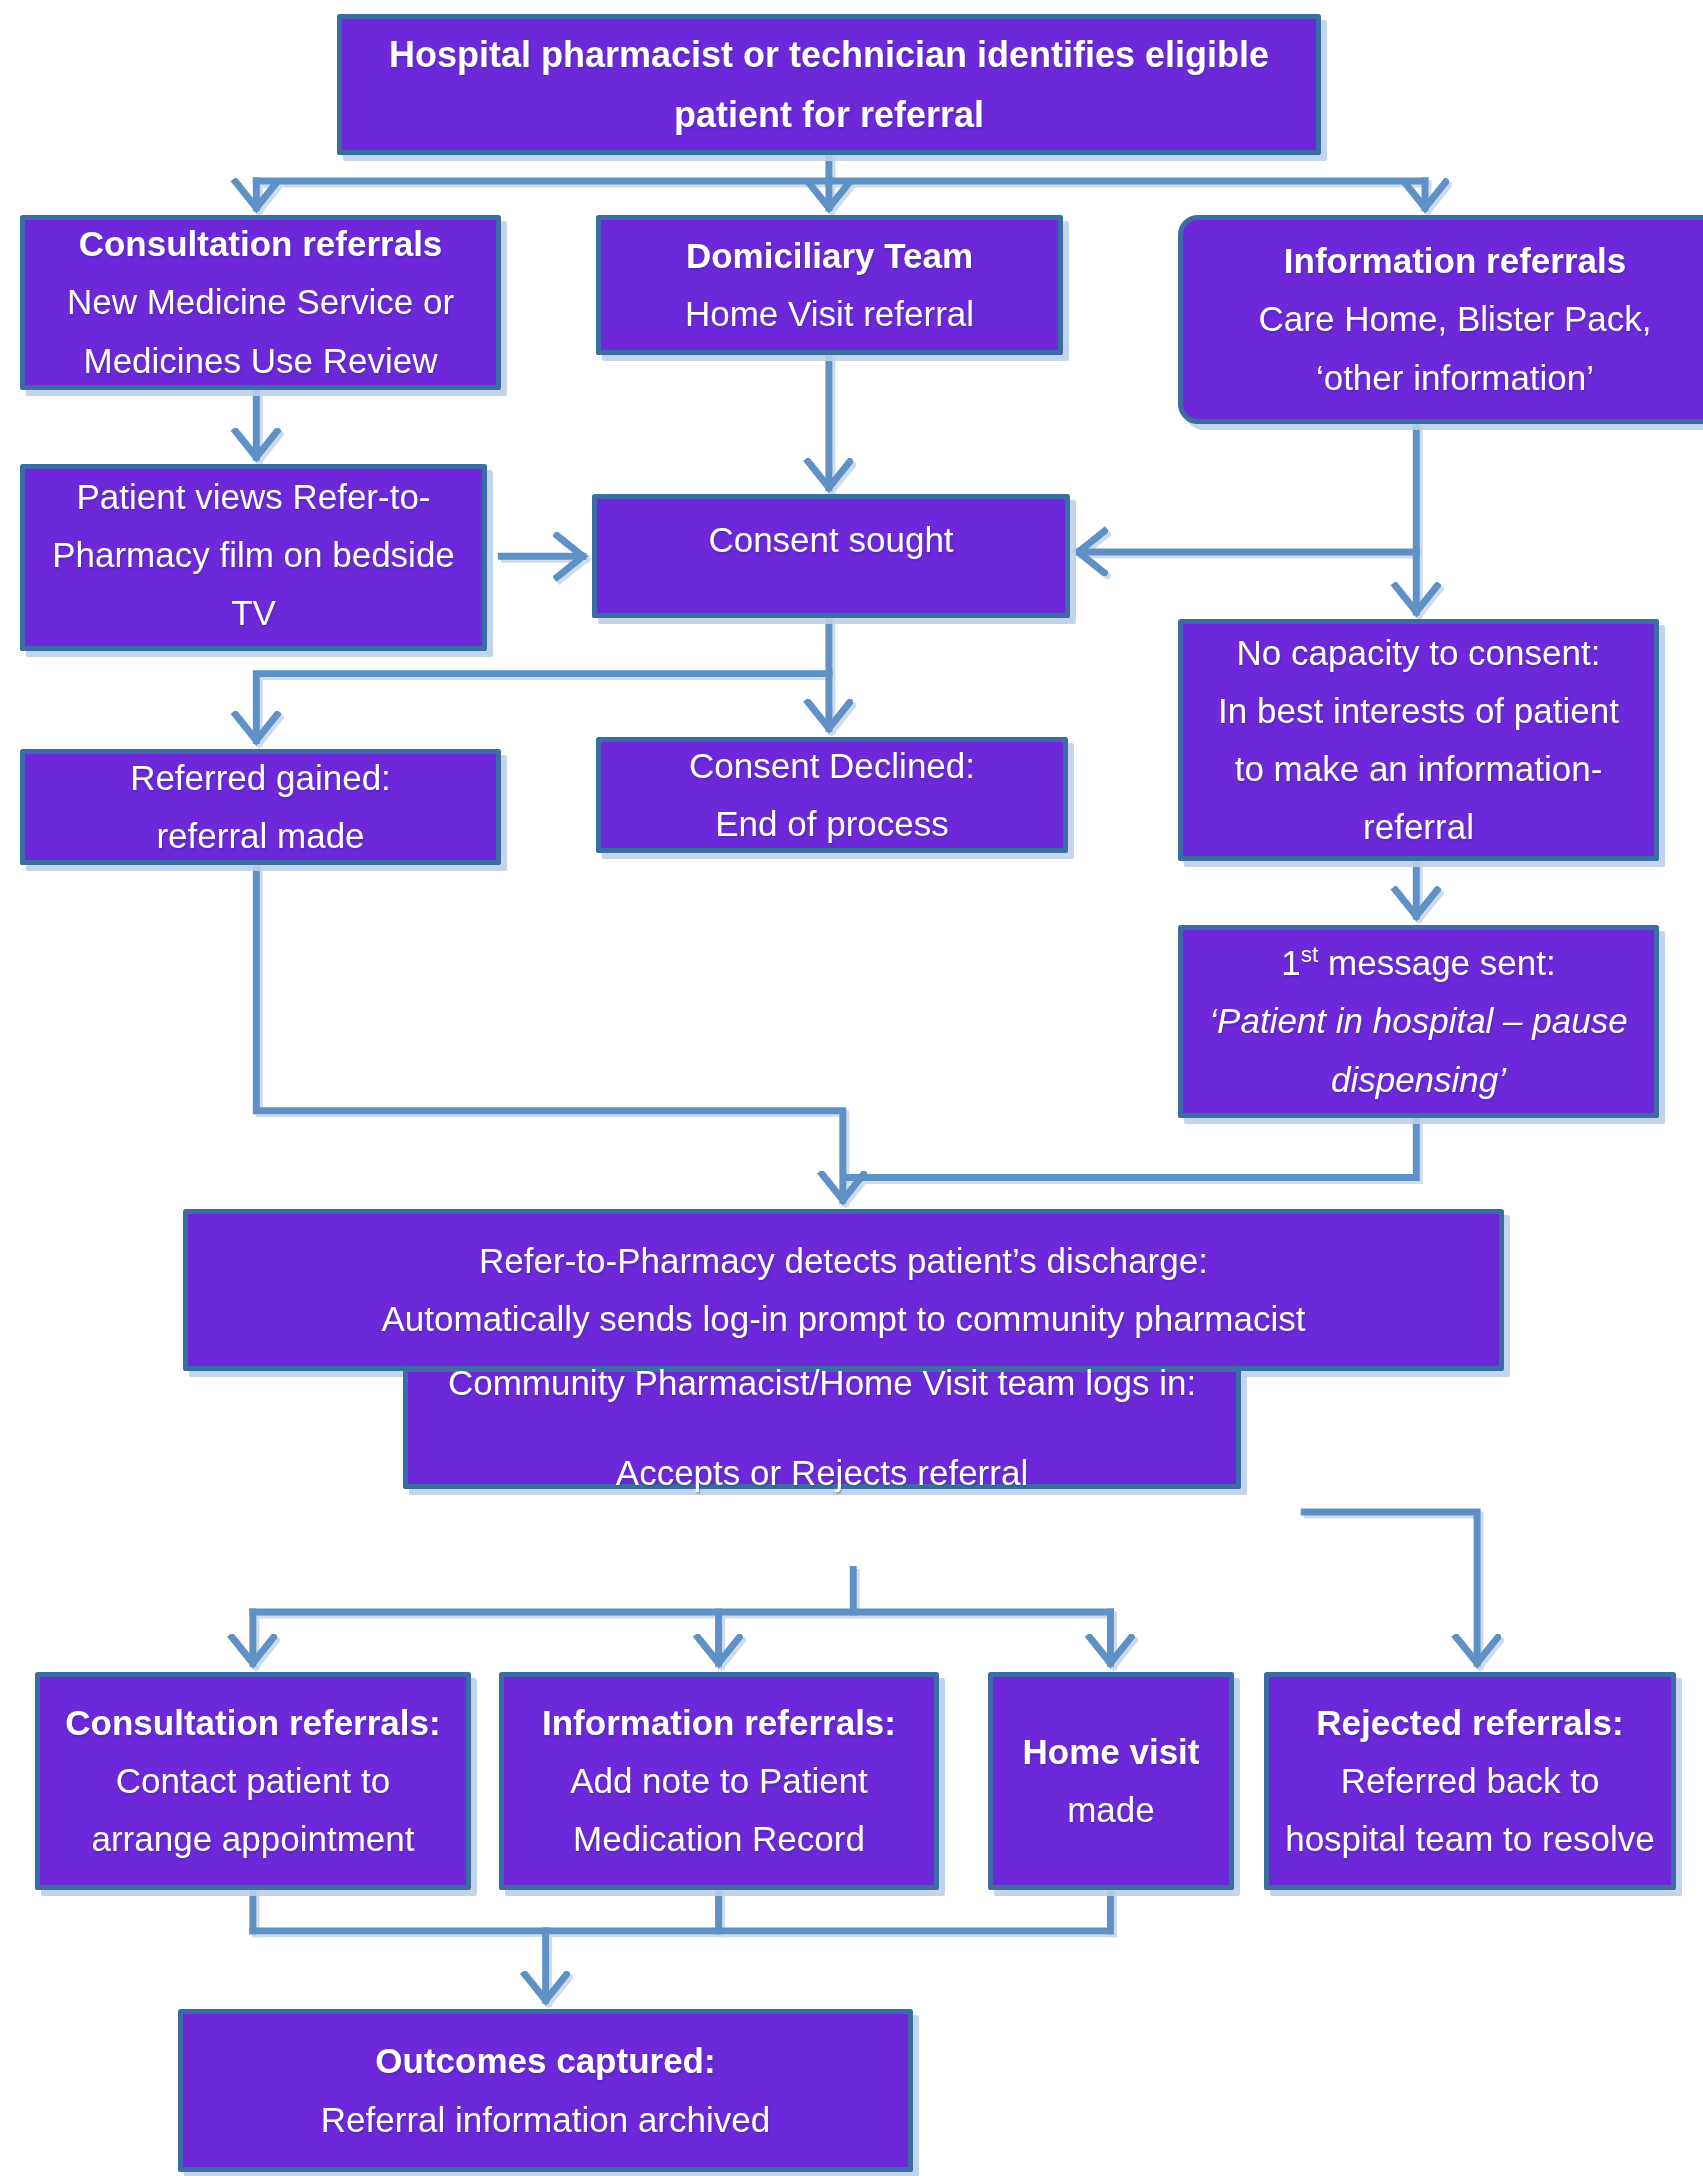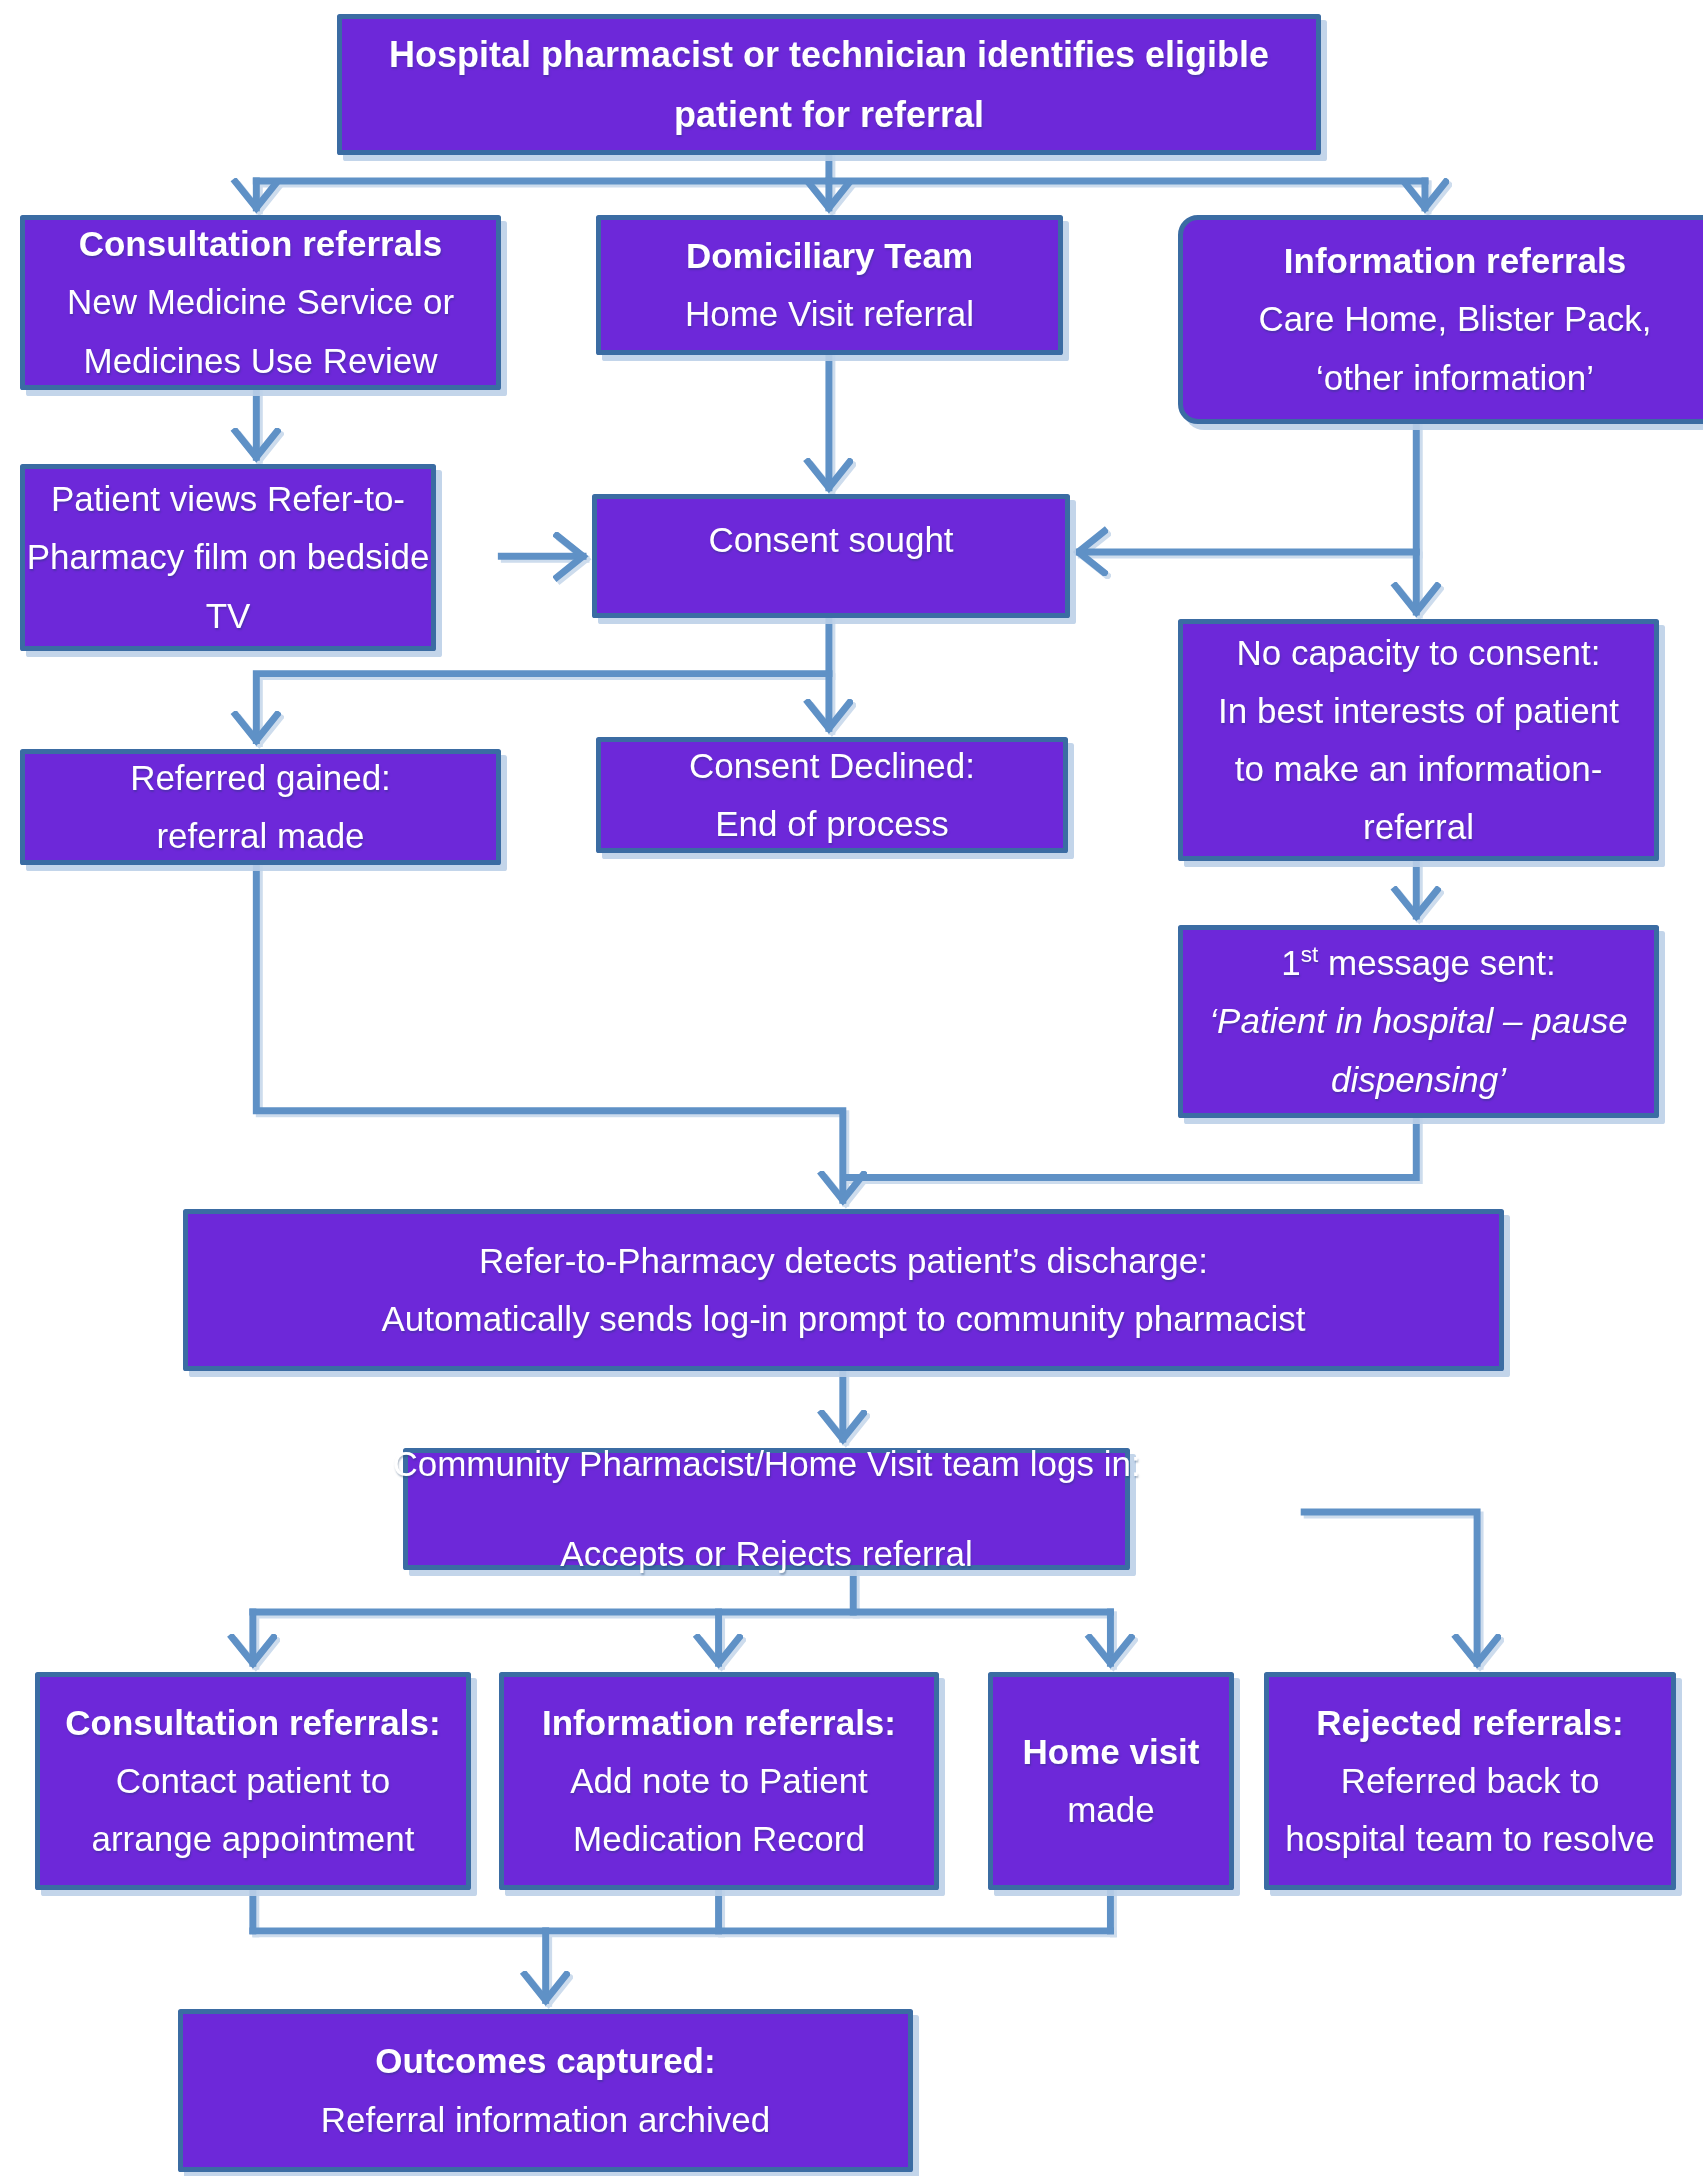--- a/index.html
+++ b/index.html
@@ -21,28 +21,28 @@
   }
   .ln{display:block;white-space:nowrap;}
   .b{font-weight:bold;}
   .i{font-style:italic;}
   sup{font-size:22.6px;line-height:0;}
   
   #n-top            {left:337px; top:14px;   width:984px;height:141px;font-size:36px;}
   #n-consult1       {left:20px;  top:215px;  width:481px; height:175px;}
   #n-domiciliary    {left:596px; top:215px;  width:467px; height:140px;}
   #n-info1          {left:1178px;top:215px;  width:554px; height:209px;border-radius:20px;}
-  #n-patient-views  {left:20px;  top:464px;  width:416px; height:187px;}
+  #n-patient-views  {left:20px;  top:464px;  width:467px; height:187px;justify-content:flex-end;}
   #n-consent-sought {left:592px; top:494px;  width:478px; height:124px;justify-content:flex-start;padding-top:12px;}
   #n-no-capacity    {left:1178px;top:619px;  width:481px; height:242px;}
   #n-consent-gained {left:20px;  top:749px;  width:481px; height:116px;}
   #n-consent-declined{left:596px;top:737px;  width:472px; height:116px;}
   #n-first-message  {left:1178px;top:925px; width:481px; height:193px;}
   #n-detects        {left:183px; top:1209px; width:1321px;height:162px;}
-  #n-community      {left:403px; top:1448px; width:727px;height:122px;gap:32px;}
+  #n-community      {left:403px; top:1367px; width:838px;height:122px;gap:32px;}
   #n-consult2       {left:35px;  top:1672px; width:436px; height:218px;}
   #n-info2          {left:499px; top:1672px; width:440px; height:218px;}
   #n-home-visit     {left:988px;top:1672px; width:246px; height:218px;}
   #n-rejected       {left:1264px;top:1672px; width:412px; height:218px;}
   #n-outcomes       {left:178px; top:2009px; width:735px; height:163px;justify-content:center;}
 </style>
 </head>
 <body>
 
 <svg id="wires" xmlns="http://www.w3.org/2000/svg" width="1703" height="2177" viewBox="0 0 1960 2505">

